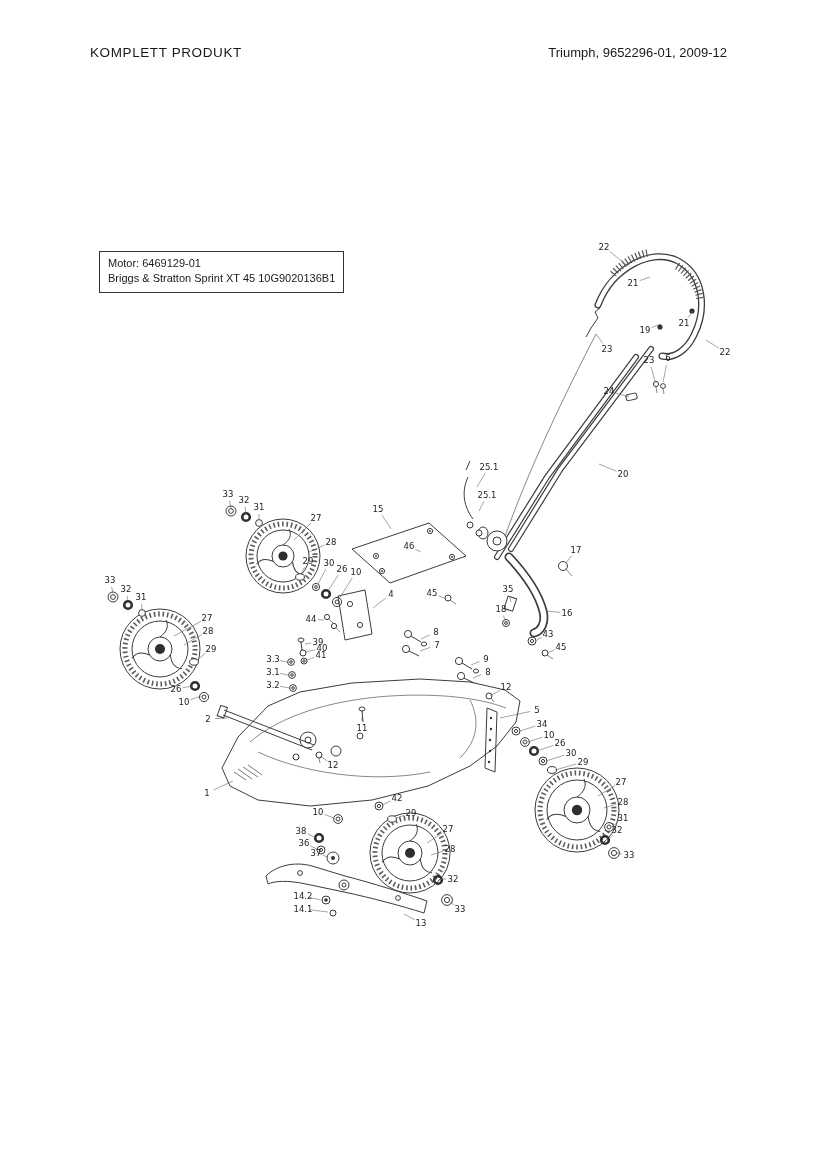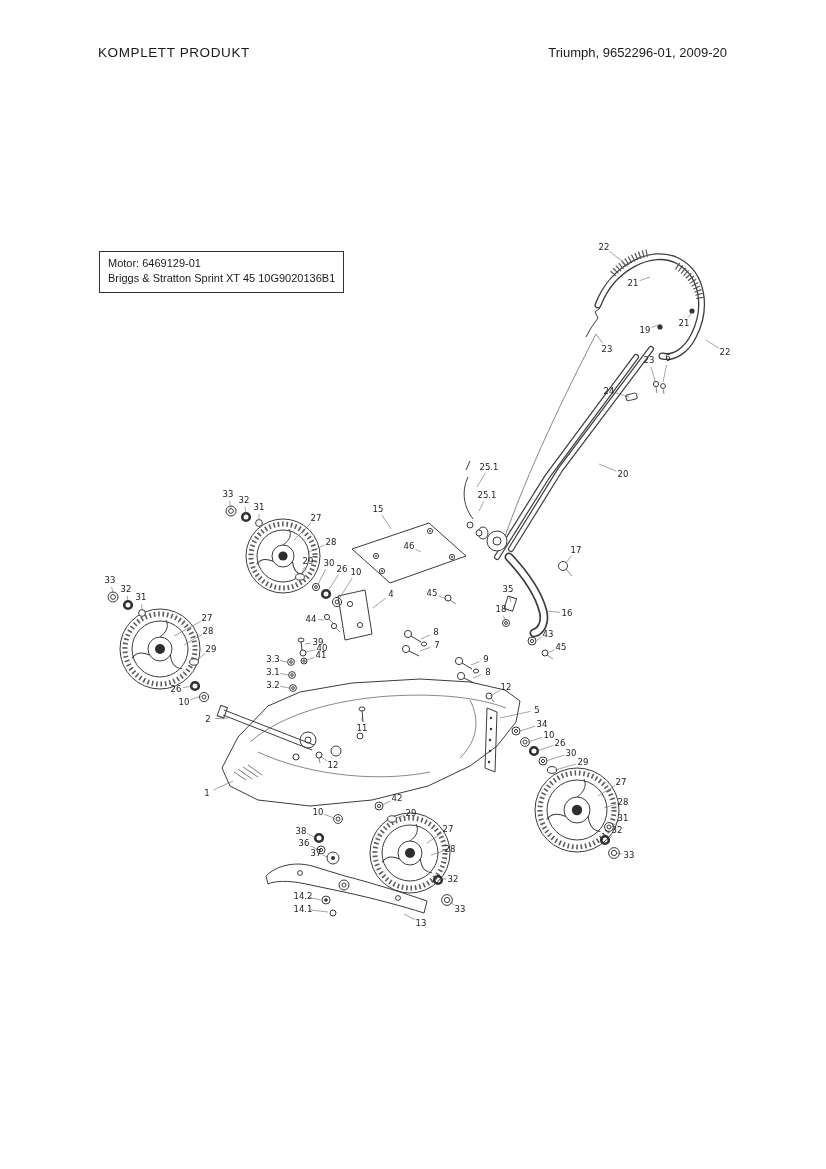--- a/index.html
+++ b/index.html
@@ -1,36 +1,36 @@
 <!DOCTYPE html>
 <html><head>
 <meta charset="utf-8">
 <style>
   html,body{margin:0;padding:0;background:#fff;}
   body{width:826px;height:1169px;position:relative;font-family:"Liberation Sans",sans-serif;color:#1a1a1a;overflow:hidden;}
-  .hdr-left{position:absolute;left:98px;top:45px;font-size:13.5px;letter-spacing:.6px;color:#1a1a1a;}
+  .hdr-left{position:absolute;left:90px;top:45px;font-size:13.5px;letter-spacing:.6px;color:#1a1a1a;}
   .hdr-right{position:absolute;right:99px;top:45px;font-size:13px;color:#1a1a1a;}
   .motor-box{position:absolute;left:99px;top:251px;border:1px solid #333;padding:4px 8px 5px 8px;font-size:11px;line-height:1.4;background:#fff;z-index:3;}
   svg.diagram{position:absolute;left:0;top:0;}
   .wline{fill:none;stroke:#3c3c3c;stroke-width:1;}
   .thin{fill:none;stroke:#555;stroke-width:.7;}
   .tread{fill:none;stroke:#4a4a4a;stroke-width:5;stroke-dasharray:1.6 2.8;opacity:.9;}
   .tube-out{fill:none;stroke:#3c3c3c;stroke-linecap:round;}
   .tube-in{fill:none;stroke:#fff;stroke-linecap:round;}
   .ring{fill:#fff;stroke:#3c3c3c;stroke-width:1;}
   .darkring{fill:none;stroke:#2e2e2e;stroke-width:2.6;}
   .callout{font-family:"DejaVu Sans",sans-serif;font-size:8.5px;fill:#222;text-anchor:middle;}
   .leader{stroke:#666;stroke-width:.6;}
   .hatch{stroke:#555;stroke-width:.8;}
 </style>
 </head>
 <body>
 
 <div class="hdr-left">KOMPLETT PRODUKT</div>
-<div class="hdr-right">Triumph, 9652296-01, 2009-20</div>
+<div class="hdr-right">Triumph, 9652296-01, 2009-12</div>
 
 <div class="motor-box">
   <div>Motor: 6469129-01</div>
   <div>Briggs &amp; Stratton Sprint XT 45 10G9020136B1</div>
 </div>
 
 <svg class="diagram" width="826" height="1169" viewBox="0 0 826 1169">
 
   <g>
     <path class="tube-out" stroke-width="7" d="M598,305 C612,268 652,247 678,261 C704,275 707,309 694,335 C687,350 674,359 662,356"></path>

